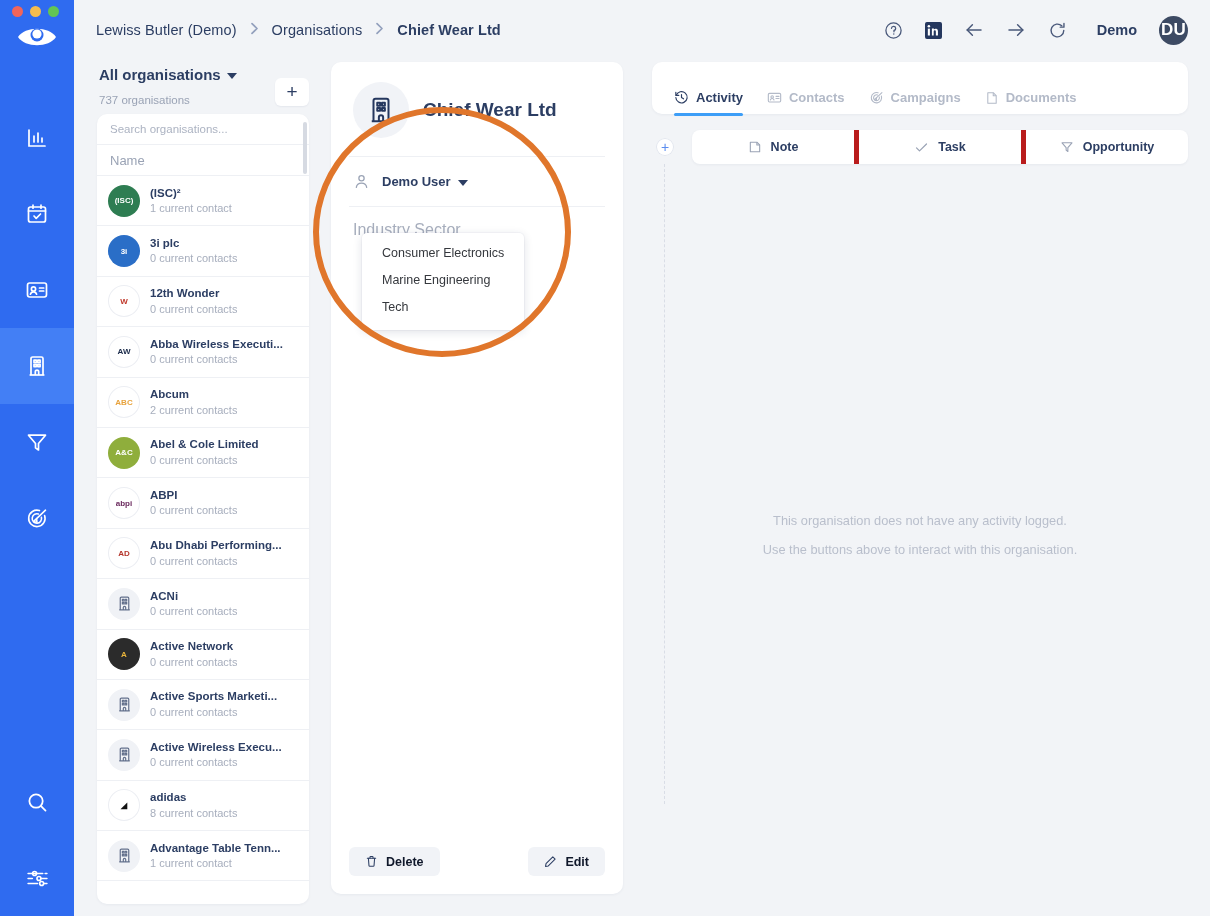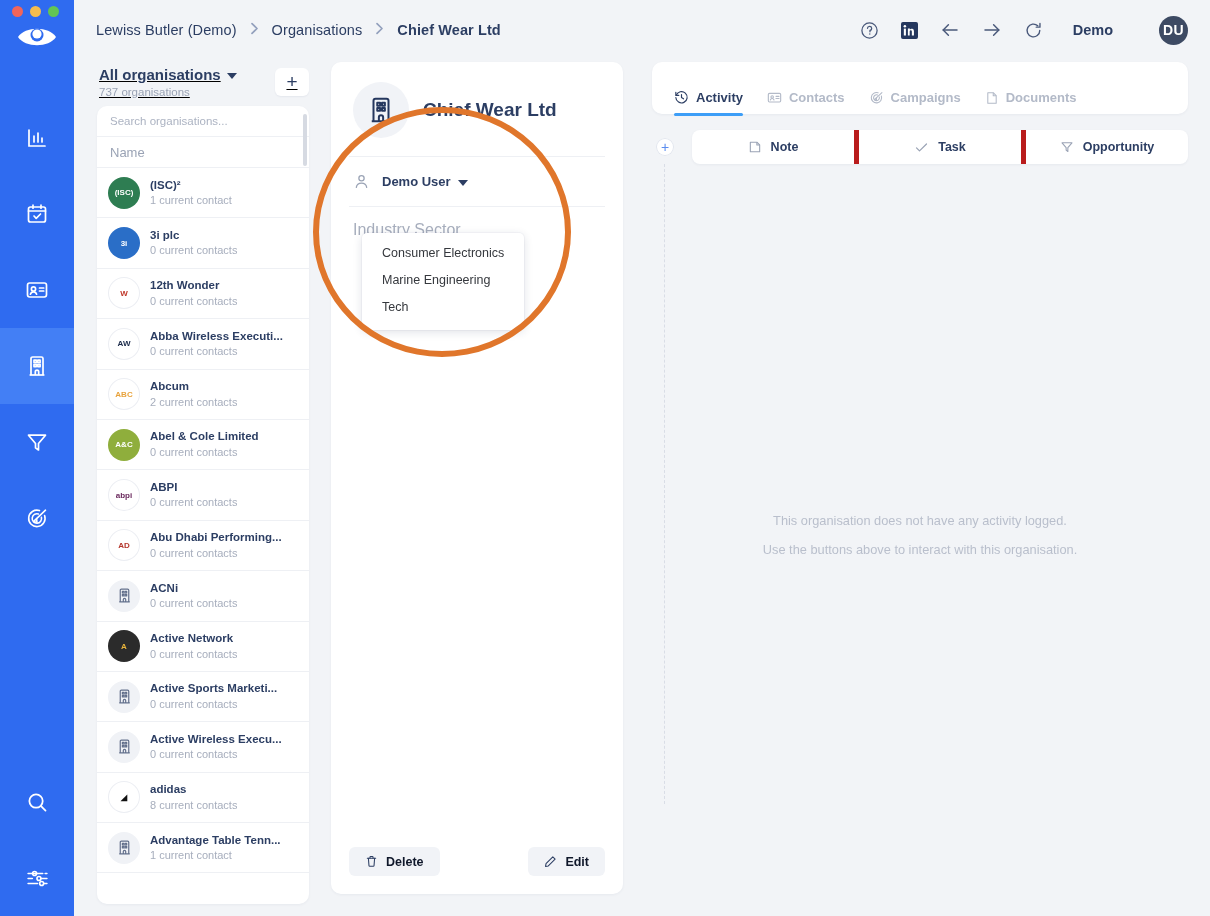--- a/index.html
+++ b/index.html
@@ -60,42 +60,42 @@
   .crumb-sep { color: #93a0bd; font-size: 14px; }
   .topright {
     margin-left: auto; display: flex; align-items: center; gap: 22px;
     margin-right: 22px;
   }
   .ticon { cursor: pointer; display: flex; align-items: center; }
   .demo-label { font-size: 14.5px; color: #2c3e63; font-weight: 600; margin-left: 8px; }
   .avatar {
     width: 29px; height: 29px; border-radius: 50%;
     background: #3d4a63; color: #fff;
-    font-size: 14px; font-weight: 700;
+    font-size: 17px; font-weight: 700;
     display: flex; align-items: center; justify-content: center;
-    letter-spacing: .3px; cursor: pointer; margin-left: 24px;
+    letter-spacing: .3px; cursor: pointer;
   }
 
   
   .listpanel {
     position: absolute; left: 97px; top: 62px;
     width: 212px; height: 842px;
     display: flex; flex-direction: column;
   }
-  .list-head { padding: 4px 0 8px 2px; display: flex; align-items: center; text-decoration: underline; }
+  .list-head { padding: 4px 0 8px 2px; display: flex; align-items: flex-end; }
   .list-title {
     font-size: 15px; font-weight: 700; color: #2c3e63;
     display: flex; align-items: center; gap: 6px; cursor: pointer;
   }
   .caret-dn {
     width: 0; height: 0;
     border-left: 5px solid transparent; border-right: 5px solid transparent;
     border-top: 6px solid #2c3e63; display: inline-block; margin-top: 2px;
   }
-  .list-count { font-size: 11.5px; color: #9aa3b5; margin-top: 3px; }
+  .list-count { font-size: 11.5px; color: #9aa3b5; margin-top: 11px; }
   .add-btn {
     margin-left: auto; width: 34px; height: 28px; background: #fff;
     border-radius: 6px; display: flex; align-items: center; justify-content: center;
     color: #2c3e63; font-size: 19px; font-weight: 400; cursor: pointer;
     box-shadow: 0 1px 2px rgba(25,40,80,.06);
   }
   .list-card {
     background: #fff; border-radius: 10px; overflow: hidden;
     flex: 1; display: flex; flex-direction: column; position: relative;
     box-shadow: 0 1px 3px rgba(25,40,80,.05);

